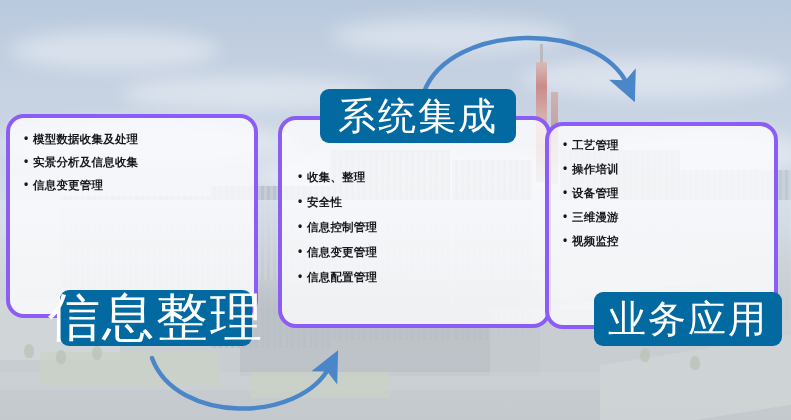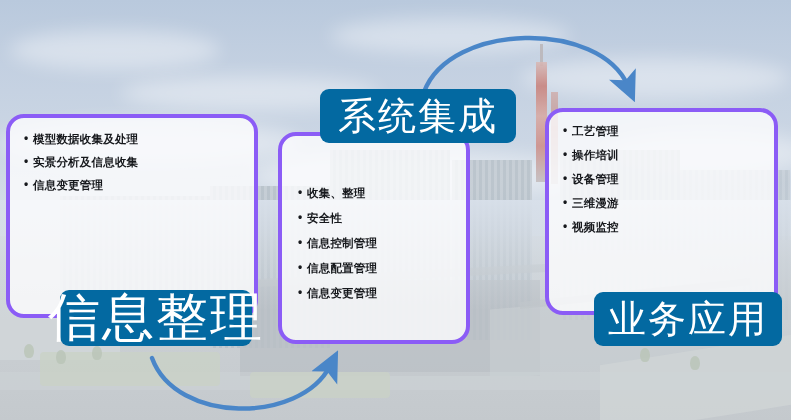--- a/index.html
+++ b/index.html
@@ -89,24 +89,24 @@
     letter-spacing:.2px;
   }
   .panel-list li:before{
     content:"\2022";
     position:absolute;left:0;top:-1px;
     font-size:12px;color:#16181c;
   }
 
   #panel-left{left:6px;top:114px;width:252px;height:204px;}
   #panel-left .panel-list{padding:14px 0 0 14px;}
-  #panel-mid{left:278px;top:132px;width:192px;height:212px;}
+  #panel-mid{left:278px;top:116px;width:273px;height:212px;}
   #panel-mid .panel-list{padding:50px 0 0 16px;}
   #panel-mid .panel-list li{margin-bottom:11px;}
-  #panel-right{left:545px;top:108px;width:233px;height:207px;}
+  #panel-right{left:545px;top:122px;width:233px;height:207px;}
   #panel-right .panel-list{padding:12px 0 0 14px;}
   #panel-right .panel-list li{margin-bottom:10px;}
 
   
   .chip{
     position:absolute;
     background:#0369a1;
     border-radius:9px;
     color:#ffffff;
     font-family:"Liberation Serif","DejaVu Serif",serif;
@@ -186,22 +186,22 @@
       <li>实景分析及信息收集</li>
       <li>信息变更管理</li>
     </ul>
   </div>
 
   <div class="panel" id="panel-mid">
     <ul class="panel-list">
       <li>收集、整理</li>
       <li>安全性</li>
       <li>信息控制管理</li>
+      <li>信息变更管理</li>
       <li>信息配置管理</li>
-      <li>信息变更管理</li>
     </ul>
   </div>
 
   <div class="panel" id="panel-right">
     <ul class="panel-list">
       <li>工艺管理</li>
       <li>操作培训</li>
       <li>设备管理</li>
       <li>三维漫游</li>
       <li>视频监控</li>

